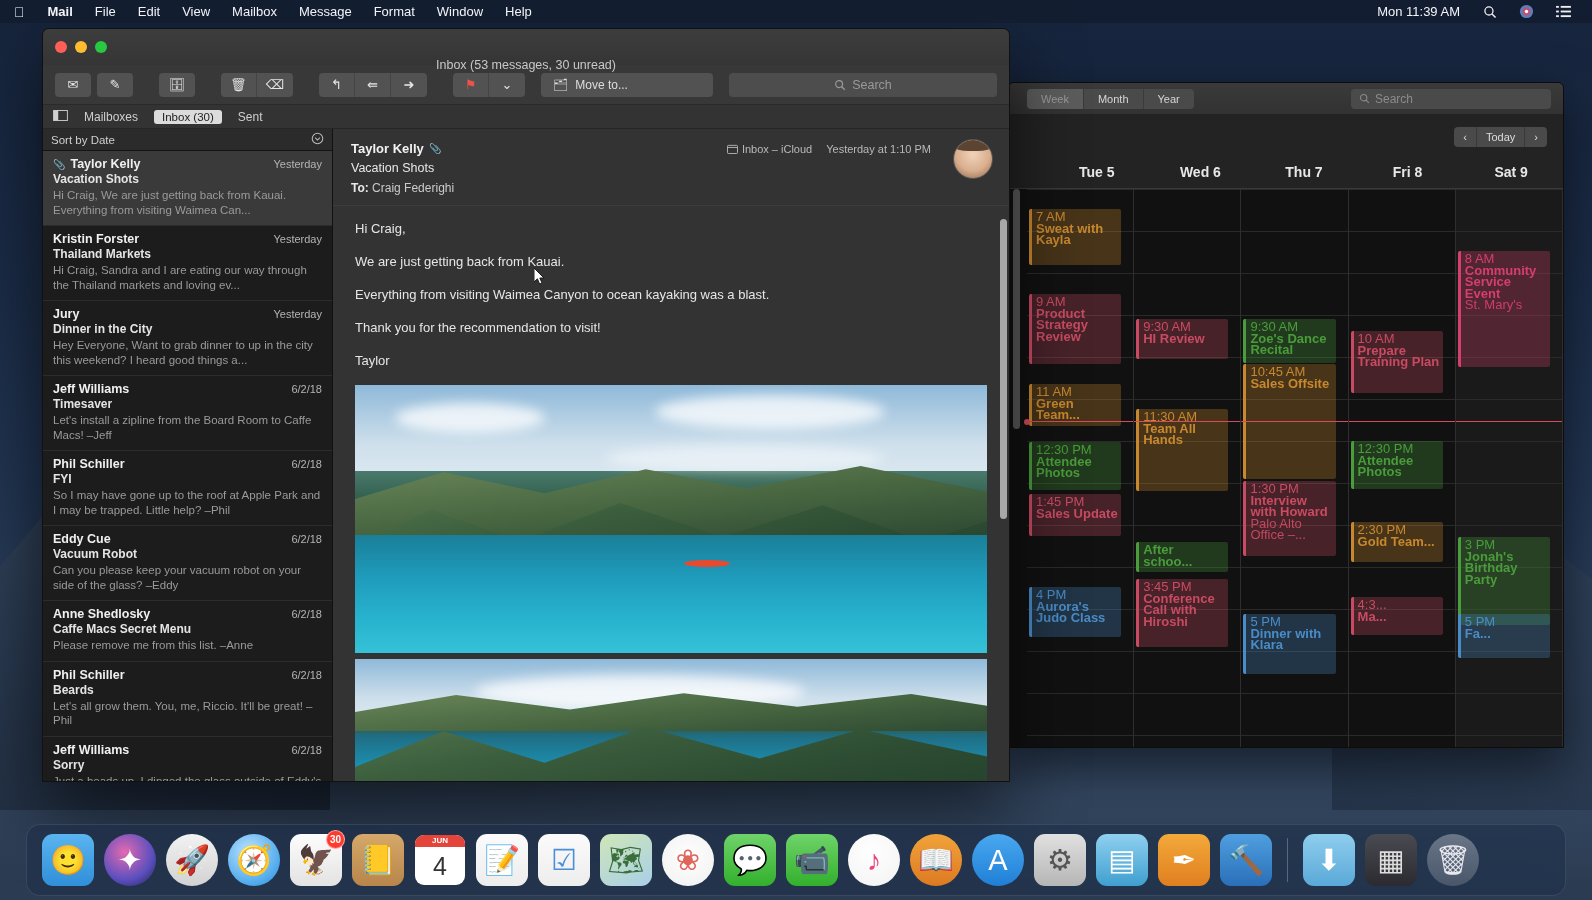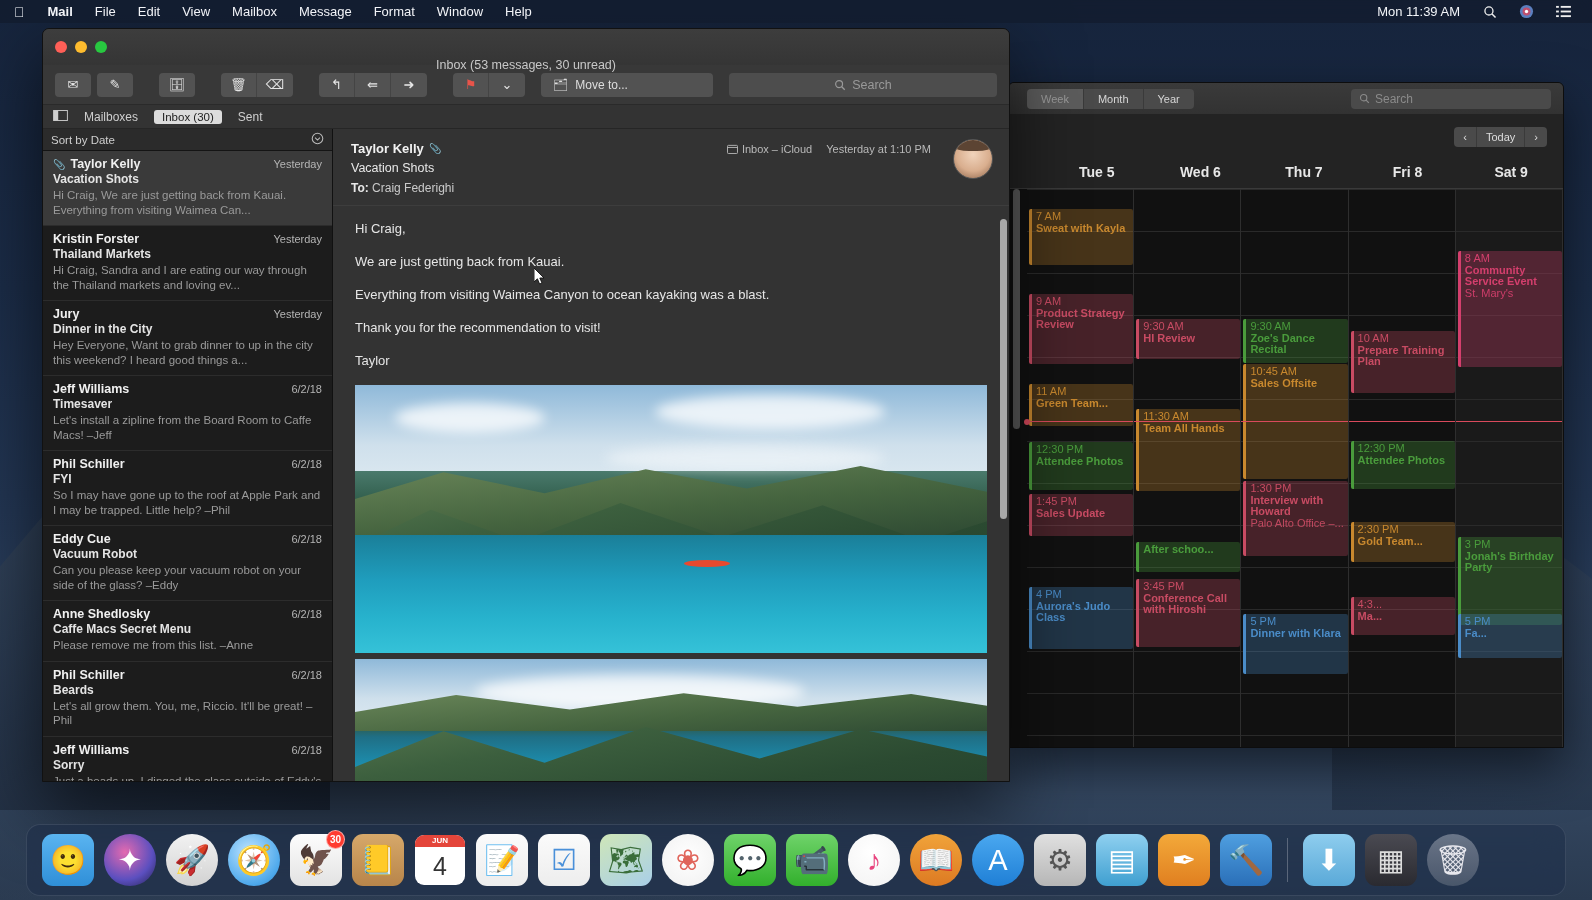--- a/index.html
+++ b/index.html
@@ -93,23 +93,23 @@
     padding-left:18px; display:flex;
   }
   .daycol{ flex:1 0 0; position:relative; border-right:1px solid #2e2e2e; }
   .daycol.today{ background:#1a1a1a; }
   .hourline{ position:absolute; left:0; right:0; height:1px; background:#2a2a2a; }
   #cal-gutter{
     position:absolute; left:0; top:0; width:18px; height:100%;
     background:#111;
   }
   .event{
-    position:absolute; left:2px; right:0;
+    position:absolute; left:2px; right:12px;
     border-left:3px solid; border-radius:2px;
-    font-size:11px; line-height:11.5px; font-weight:bold;
+    font-size:13px; line-height:11.5px; font-weight:bold;
     padding:2px 3px 2px 4px; overflow:hidden;
   }
   .ev-time{ font-weight:normal; display:block; }
   .ev-loc{ font-weight:normal; display:block; opacity:.95; }
   .now-line{
     position:absolute; left:0; right:0; height:1px;
     background:#d94a5c; z-index:6;
   }
   .now-dot{
     position:absolute; width:6px; height:6px; border-radius:50%;
@@ -367,21 +367,21 @@
         <div class="hourline" style="top: 378px;"></div>
         <div class="hourline" style="top: 420px;"></div>
         <div class="hourline" style="top: 462px;"></div>
         <div class="hourline" style="top: 504px;"></div>
         <div class="hourline" style="top: 546px;"></div>
         <div class="event" style="top: 20px; height: 56px; background: rgba(200, 136, 46, 0.3); border-left-color: rgb(200, 136, 46); color: rgb(200, 136, 46);"><span class="ev-time">7 AM</span><span>Sweat with Kayla</span></div>
         <div class="event" style="top: 105px; height: 70px; background: rgba(200, 75, 99, 0.3); border-left-color: rgb(200, 75, 99); color: rgb(200, 75, 99);"><span class="ev-time">9 AM</span><span>Product Strategy Review</span></div>
         <div class="event" style="top: 195px; height: 42px; background: rgba(200, 136, 46, 0.3); border-left-color: rgb(200, 136, 46); color: rgb(200, 136, 46);"><span class="ev-time">11 AM</span><span>Green Team...</span></div>
         <div class="event" style="top: 253px; height: 48px; background: rgba(74, 156, 60, 0.3); border-left-color: rgb(74, 156, 60); color: rgb(74, 156, 60);"><span class="ev-time">12:30 PM</span><span>Attendee Photos</span></div>
         <div class="event" style="top: 305px; height: 42px; background: rgba(200, 75, 99, 0.3); border-left-color: rgb(200, 75, 99); color: rgb(200, 75, 99);"><span class="ev-time">1:45 PM</span><span>Sales Update</span></div>
-        <div class="event" style="top: 398px; height: 62px; background: rgba(74, 140, 200, 0.3); border-left-color: rgb(74, 140, 200); color: rgb(74, 140, 200);"><span class="ev-time">4 PM</span><span>Aurora's Judo Class</span></div>
+        <div class="event" style="top: 398px; height: 50px; background: rgba(74, 140, 200, 0.3); border-left-color: rgb(74, 140, 200); color: rgb(74, 140, 200);"><span class="ev-time">4 PM</span><span>Aurora's Judo Class</span></div>
         <div class="now-line" style="top: 232px;">
           <div class="now-dot"></div>
         </div>
       </div>
     <div class="daycol">
         <div class="hourline" style="top: 0px;"></div>
         <div class="hourline" style="top: 42px;"></div>
         <div class="hourline" style="top: 84px;"></div>
         <div class="hourline" style="top: 126px;"></div>
         <div class="hourline" style="top: 168px;"></div>

